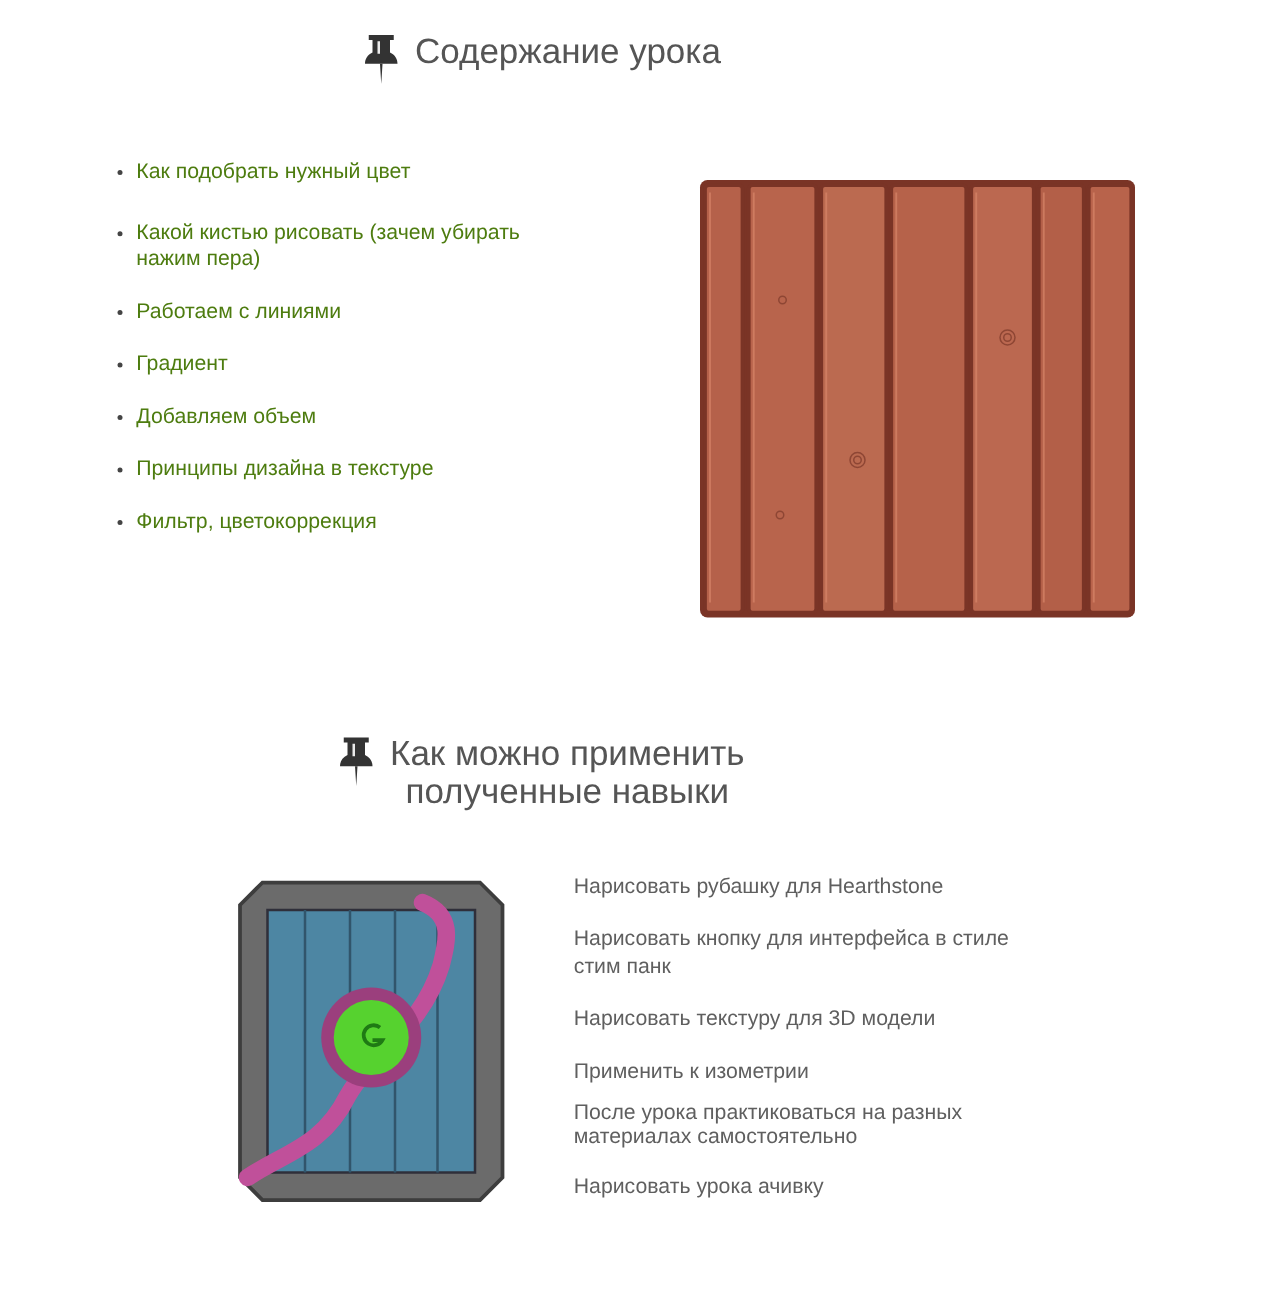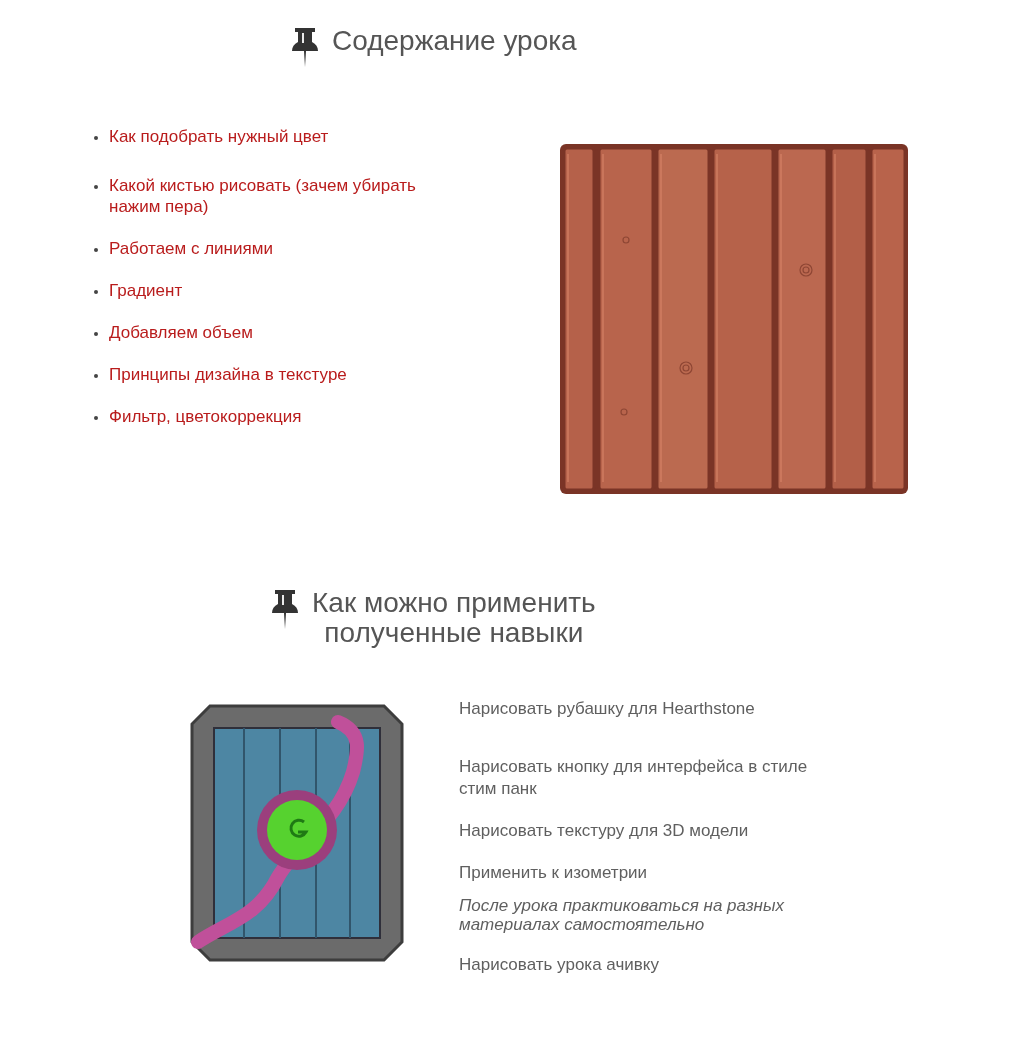--- a/index.html
+++ b/index.html
@@ -6,21 +6,21 @@
     html, body { width: 1030px; height: 1050px; background: #ffffff; overflow: hidden; }
     body { position: relative; font-family: "Liberation Sans", "DejaVu Sans", sans-serif; color: #5f5f5f; }
 
     .heading { position: absolute; display: flex; align-items: flex-start; color: #555555; font-size: 28px; line-height: 30px; font-weight: normal; }
     .heading .pin { width: 30px; height: 42px; margin-right: 12px; flex: 0 0 auto; }
     .heading-1 { left: 290px; top: 26px; }
     .heading-2 { left: 270px; top: 588px; }
     .heading-2 .title { text-align: center; }
 
     .contents-list { position: absolute; left: 92px; top: 126px; width: 380px; list-style: none; }
-    .contents-list li { position: relative; padding-left: 17px; font-size: 17px; line-height: 21px; color: #b91c1c; }
+    .contents-list li { position: relative; padding-left: 17px; font-size: 17px; line-height: 21px; color: #4d7c0f; }
     .contents-list li::before { content: ""; position: absolute; left: 2px; top: 10px; width: 4px; height: 4px; border-radius: 50%; background: #444; }
 
     .skills-list { position: absolute; left: 459px; top: 698px; width: 360px; list-style: none; }
     .skills-list li { font-size: 17px; line-height: 22px; color: #5f5f5f; }
 
     .wood { position: absolute; left: 558px; top: 142px; width: 352px; height: 354px; }
     .card { position: absolute; left: 188px; top: 702px; width: 218px; height: 262px; }
   </style>
 </head>
 <body>
@@ -95,19 +95,19 @@
     <line x1="128" y1="26" x2="128" y2="236"></line>
     <line x1="162" y1="26" x2="162" y2="236"></line>
   </g>
   <path d="M10 240 C40 220 70 215 90 175 C110 140 150 120 165 70 C170 50 175 30 150 20" fill="none" stroke="#c0509a" stroke-width="14" stroke-linecap="round"></path>
   <circle cx="109" cy="128" r="40" fill="#9b3f7d"></circle>
   <circle cx="109" cy="128" r="30" fill="#56d22f"></circle>
   <path d="M116 120 a8 8 0 1 0 2 10 h-8" fill="none" stroke="#1f7a14" stroke-width="3"></path>
 </svg>
 
 <ul class="skills-list">
-  <li style="margin-bottom:36px">Нарисовать рубашку для Hearthstone</li>
+  <li style="margin-bottom:20px">Нарисовать рубашку для Hearthstone</li>
   <li style="margin-bottom:20px">Нарисовать кнопку для интерфейса в стиле стим панк</li>
   <li style="margin-bottom:20px">Нарисовать текстуру для 3D модели</li>
   <li style="margin-bottom:12px">Применить к изометрии</li>
-  <li style="margin-bottom:20px; line-height:19px;font-style:italic;">После урока практиковаться на разных материалах самостоятельно</li>
+  <li style="margin-bottom:20px; line-height:19px;">После урока практиковаться на разных материалах самостоятельно</li>
   <li>Нарисовать урока ачивку</li>
 </ul>
 
 </body></html>

